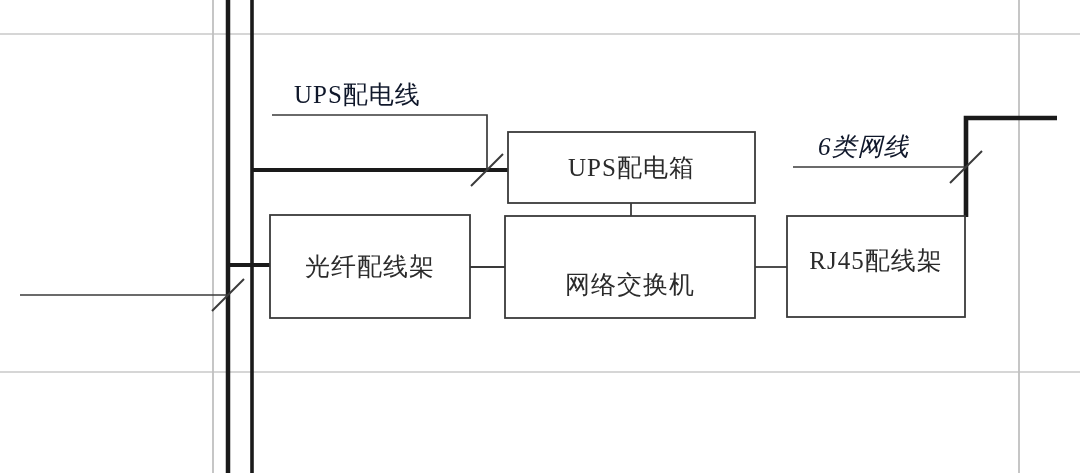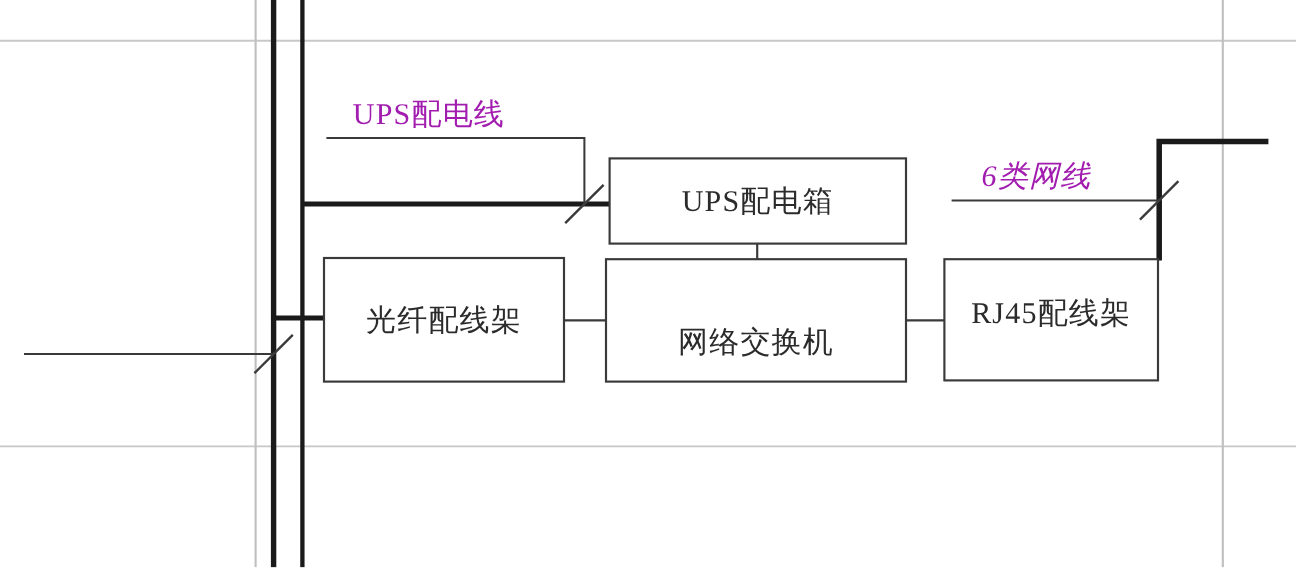--- a/index.html
+++ b/index.html
@@ -30,21 +30,21 @@
     justify-content: center;
     color: #2b2b2b;
     font-family: "Liberation Serif", "DejaVu Serif", serif;
     font-size: 25px;
     letter-spacing: 1px;
     white-space: nowrap;
     pointer-events: none;
   }
   .annot-label {
     position: absolute;
-    color: #a21caf;
+    color: #0f172a;
     font-family: "Liberation Serif", "DejaVu Serif", serif;
     font-size: 25px;
     letter-spacing: 1px;
     white-space: nowrap;
     pointer-events: none;
   }
 </style>
 </head>
 <body>
 

